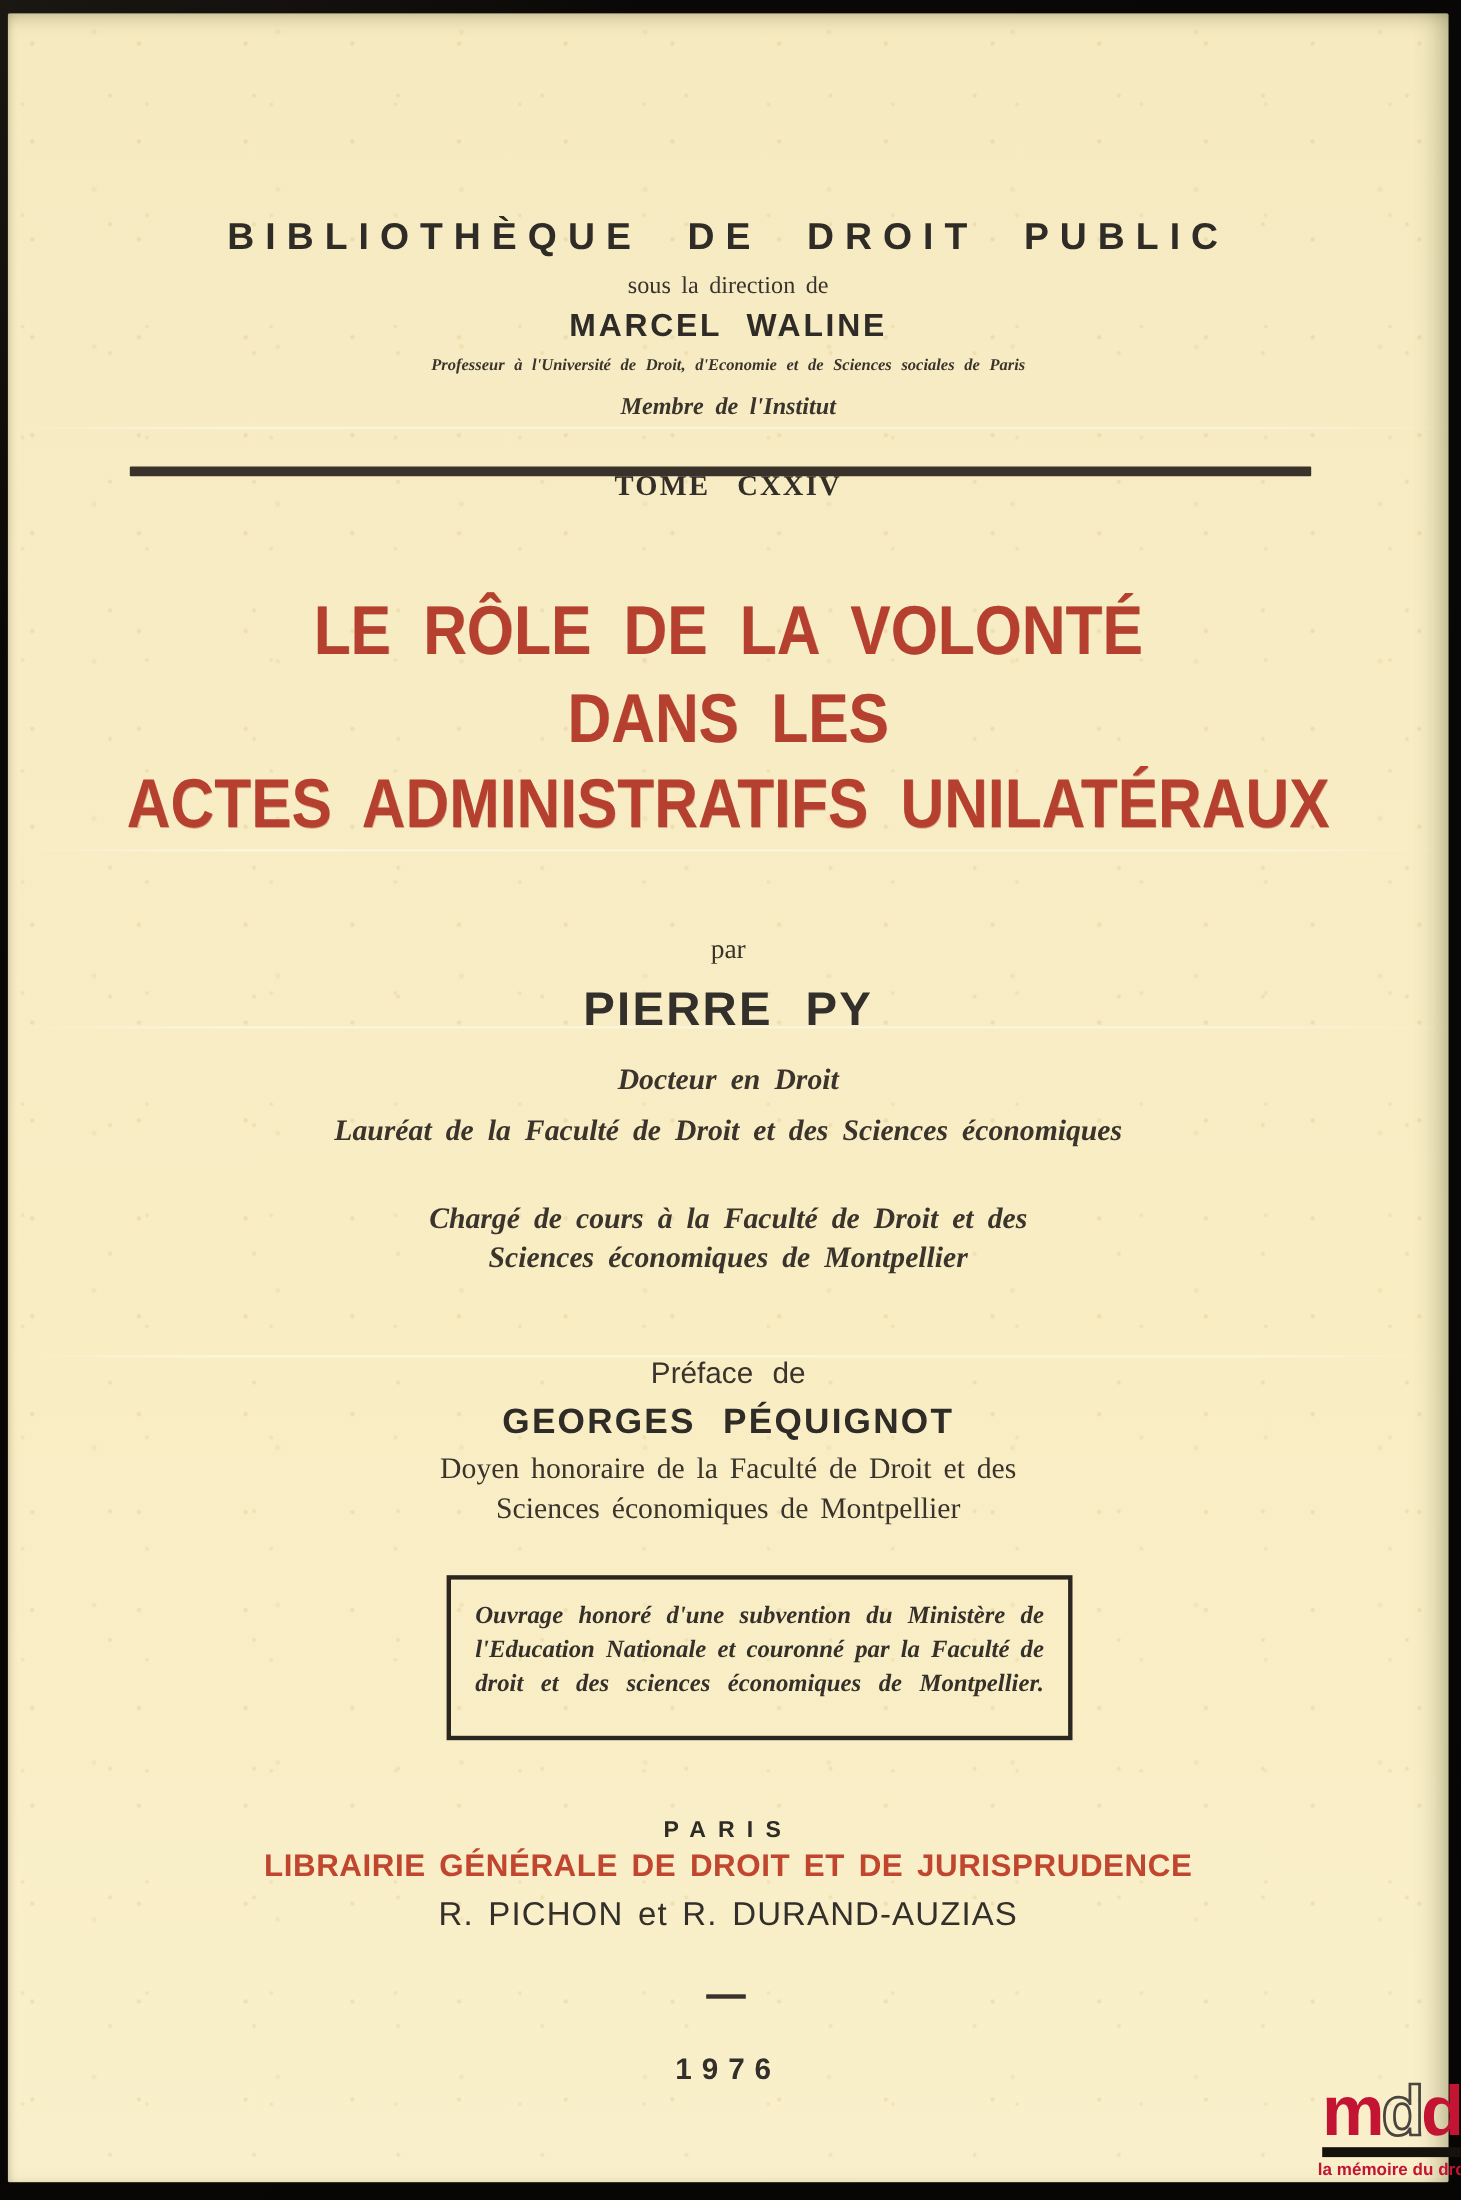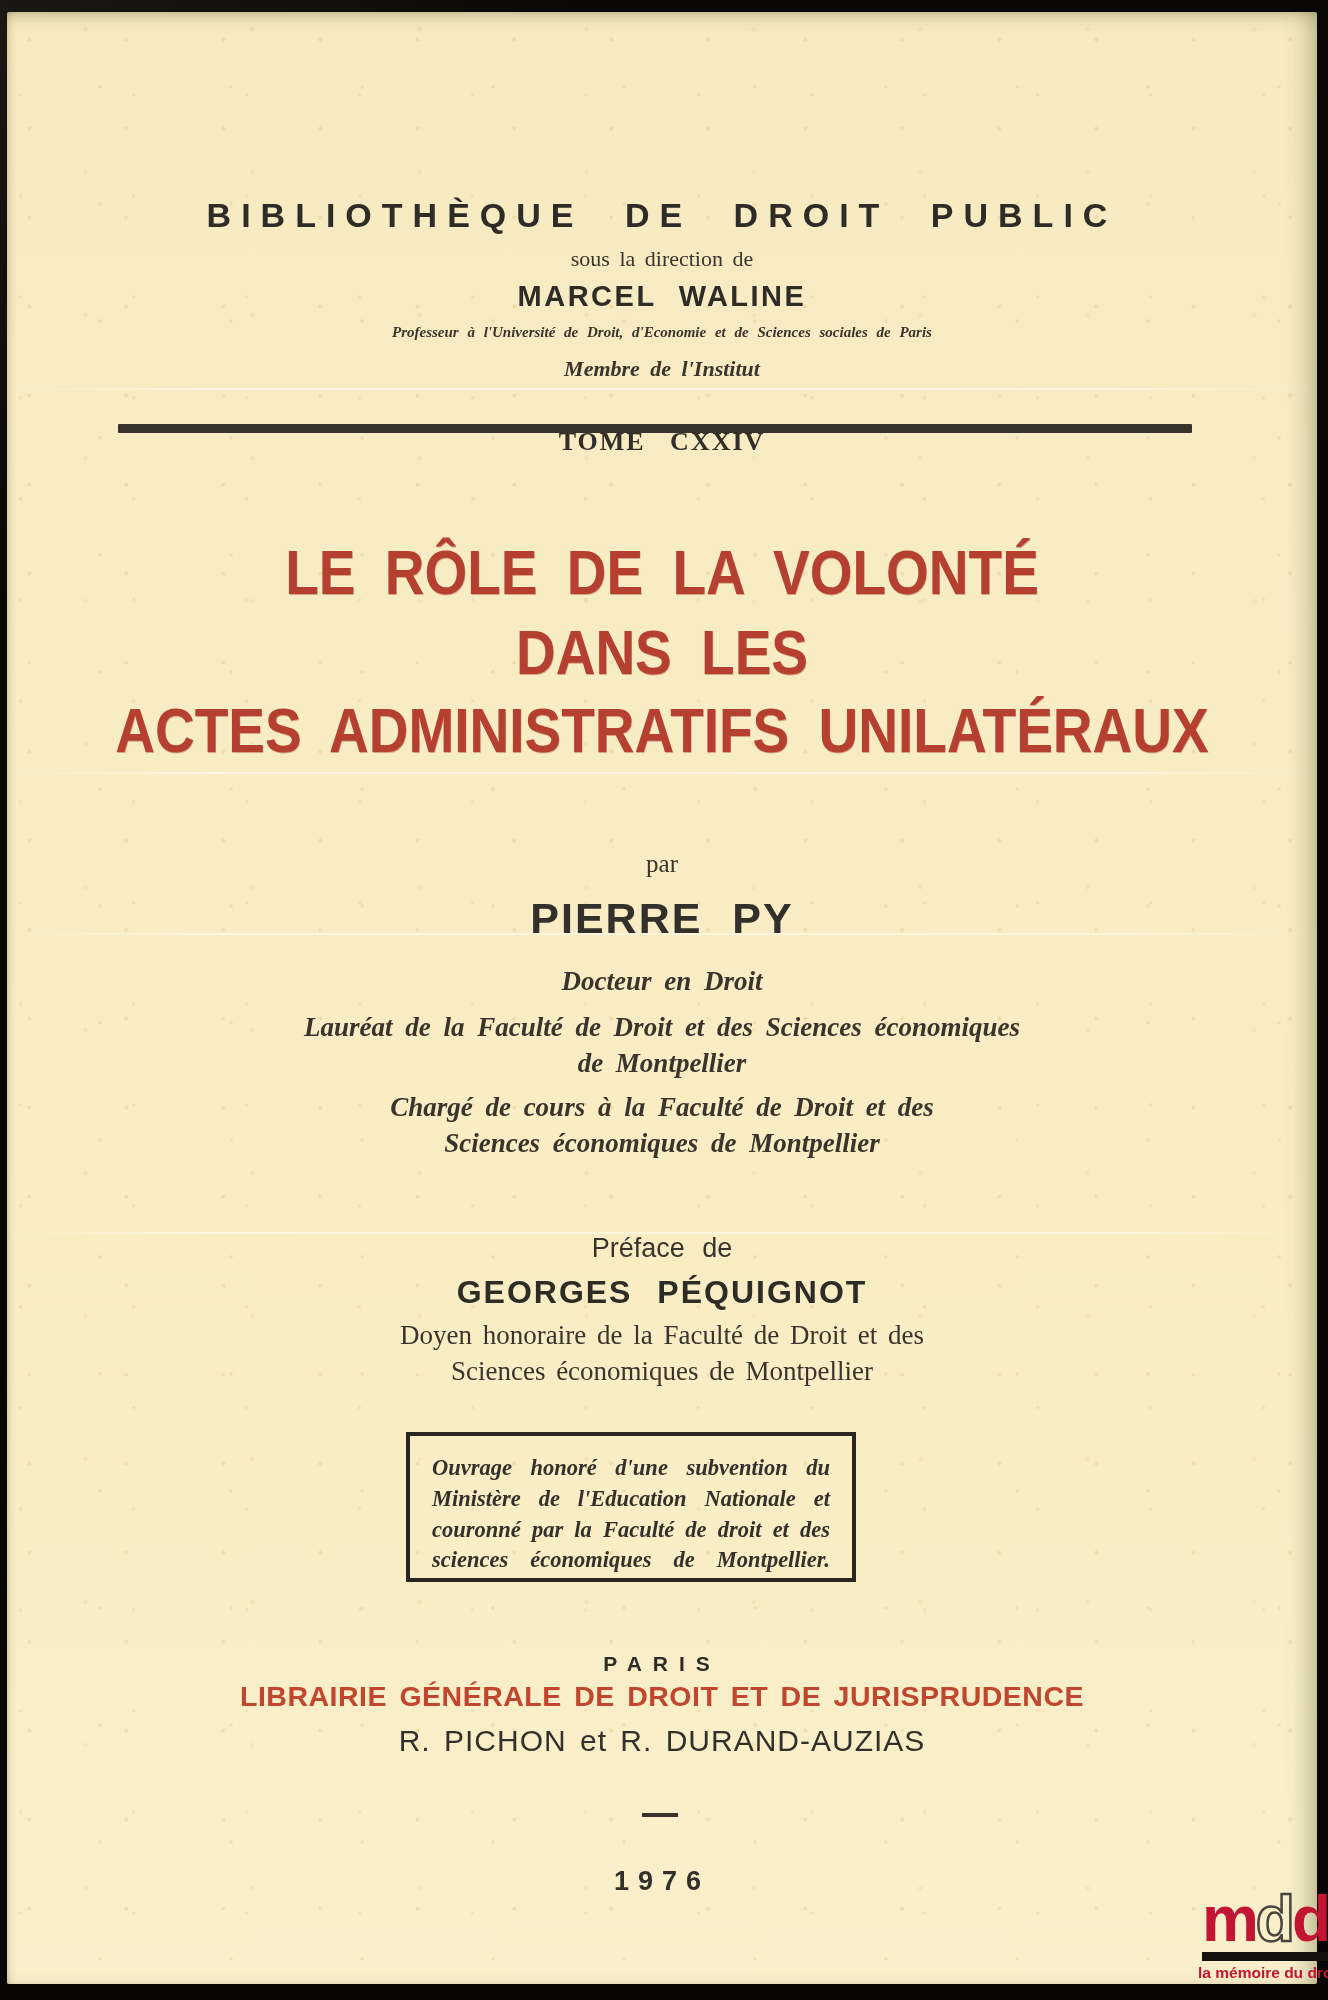--- a/index.html
+++ b/index.html
@@ -81,21 +81,21 @@
   .preface-label { font-family: "Liberation Sans", sans-serif; font-size: 27px; word-spacing: 10px; color: #3a342c; }
   .preface-author {
     font-family: "Liberation Sans", sans-serif;
     font-weight: 700; font-size: 32px;
     letter-spacing: 2px; word-spacing: 14px; color: #2f2b26;
   }
   .preface-title { font-size: 27px; word-spacing: 4px; color: #3a342c; }
   
   .notice-box {
     position: absolute; left: 406px; top: 1432px;
-    width: 450px; height: 150px;
+    width: 569px; height: 150px;
     border: 4px solid #2b2620;
     padding: 17px 22px 14px 22px;
   }
   .notice-text {
     font-style: italic; font-weight: 700;
     font-size: 22.5px; line-height: 1.37;
     color: #35302a;
     text-align: justify;
     text-align-last: justify;
   }
@@ -152,21 +152,20 @@
   <div class="rule"></div>
 
   <div class="line title-line" style="top:536px"><span>LE RÔLE DE LA VOLONTÉ</span></div>
   <div class="line title-line" style="top:616px"><span>DANS LES</span></div>
   <div class="line title-line" style="top:694px"><span>ACTES ADMINISTRATIFS UNILATÉRAUX</span></div>
 
   <div class="line par" style="top:850px">par</div>
   <div class="line author" style="top:894px">PIERRE PY</div>
   <div class="line cred" style="top:966px">Docteur en Droit</div>
   <div class="line cred" style="top:1012px">Lauréat de la Faculté de Droit et des Sciences économiques</div>
-  <div class="line cred" style="top:1048px">de Montpellier</div>
   <div class="line cred" style="top:1092px">Chargé de cours à la Faculté de Droit et des</div>
   <div class="line cred" style="top:1128px">Sciences économiques de Montpellier</div>
 
   <div class="line preface-label" style="top:1233px">Préface de</div>
   <div class="line preface-author" style="top:1274px">GEORGES PÉQUIGNOT</div>
   <div class="line preface-title" style="top:1320px">Doyen honoraire de la Faculté de Droit et des</div>
   <div class="line preface-title" style="top:1356px">Sciences économiques de Montpellier</div>
 
   <div class="notice-box">
     <div class="notice-text">Ouvrage honoré d'une subvention du Ministère de l'Education Nationale et couronné par la Faculté de droit et des sciences économiques de Montpellier.</div>

